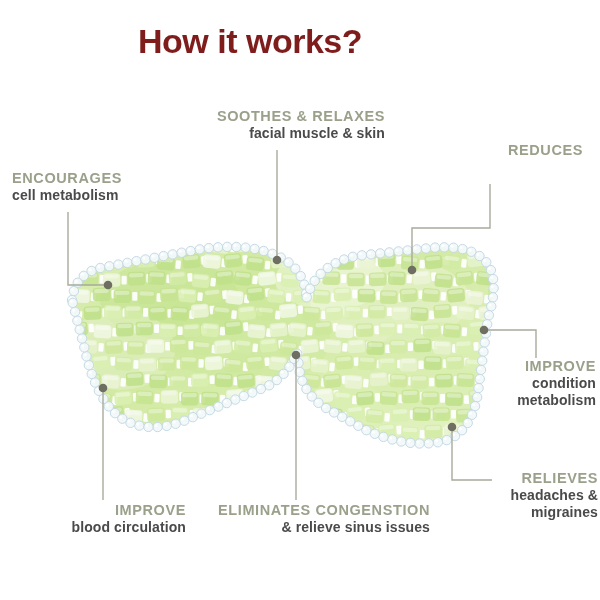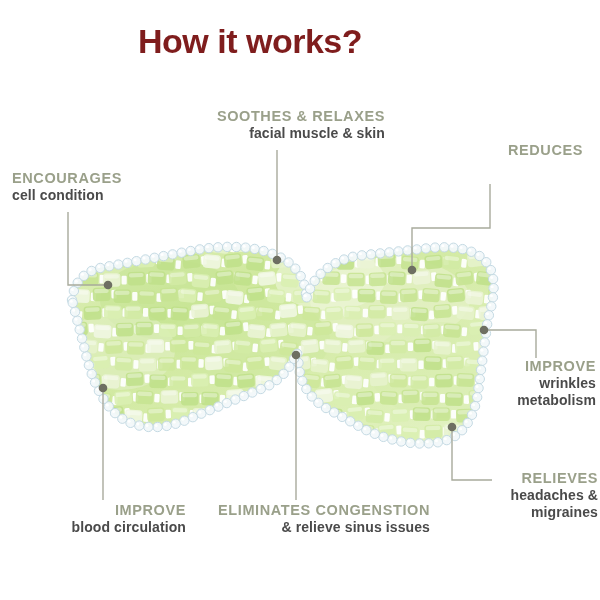--- a/index.html
+++ b/index.html
@@ -2003,35 +2003,35 @@
       <circle cx="452" cy="427" r="4.3"></circle>
       <circle cx="296" cy="355" r="4.3"></circle>
       <circle cx="103" cy="388" r="4.3"></circle>
     </g>
   </svg>
 
   <div class="title">How it works?</div>
 
   <div class="callout ta-l" id="c-encourages">
     <div class="head">ENCOURAGES</div>
-    <div class="sub">cell condition</div>
+    <div class="sub">cell metabolism</div>
   </div>
 
   <div class="callout ta-c" id="c-soothes">
     <div class="head">SOOTHES &amp; RELAXES</div>
     <div class="sub">facial muscle &amp; skin</div>
   </div>
 
   <div class="callout ta-c" id="c-reduces">
     <div class="head">REDUCES</div>
   </div>
 
   <div class="callout ta-c" id="c-improve-swell">
     <div class="head">IMPROVE</div>
-    <div class="sub">wrinkles</div>
+    <div class="sub">condition</div>
     <div class="sub">metabolism</div>
   </div>
 
   <div class="callout ta-c" id="c-relieves">
     <div class="head">RELIEVES</div>
     <div class="sub">headaches &amp;</div>
     <div class="sub">migraines</div>
   </div>
 
   <div class="callout ta-c" id="c-eliminates">

